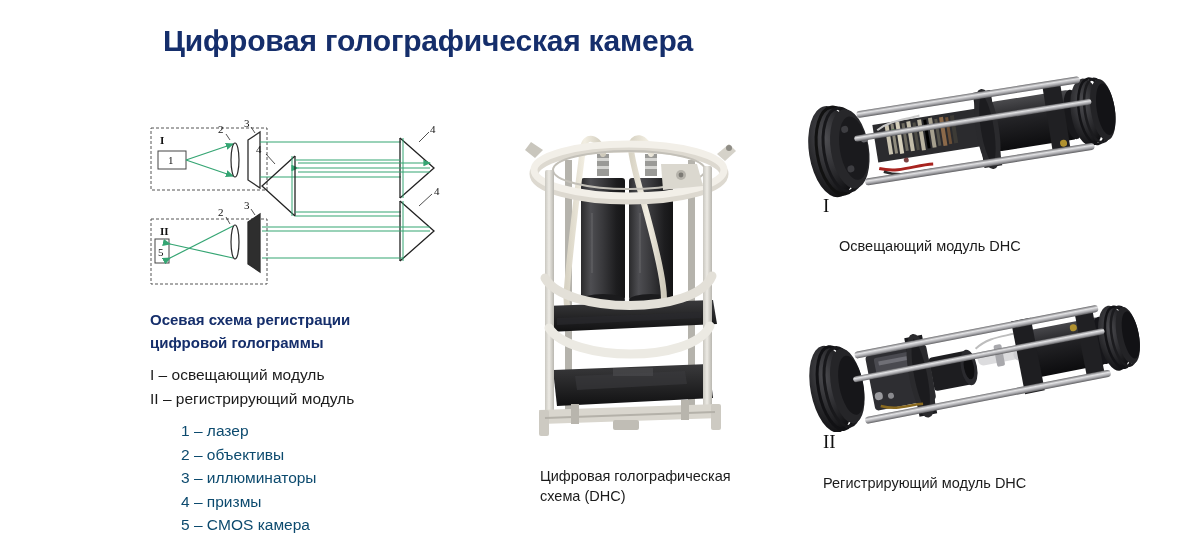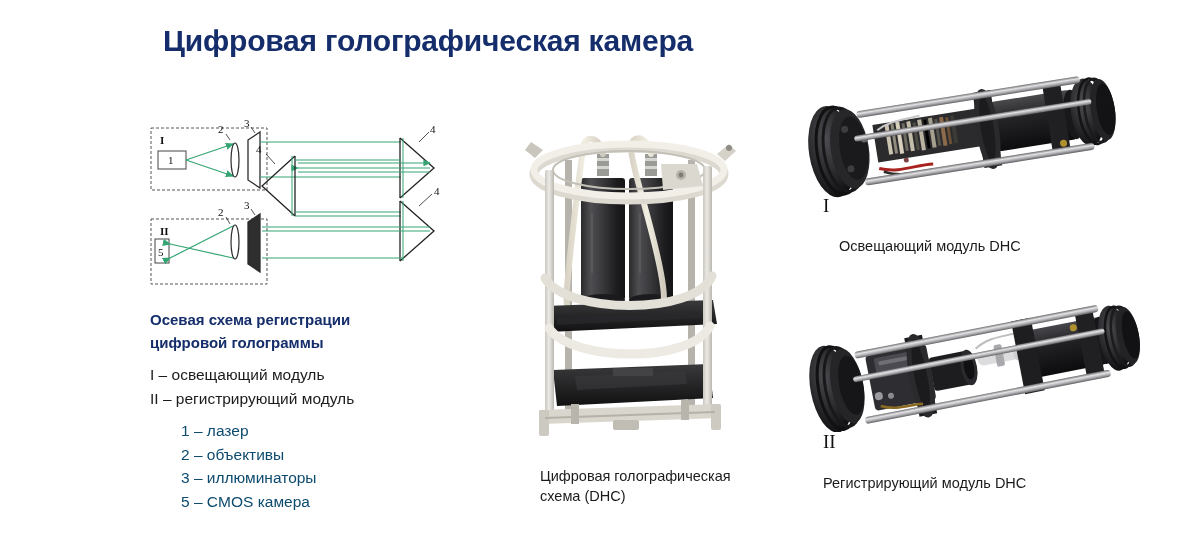--- a/index.html
+++ b/index.html
@@ -240,20 +240,21 @@
     <div class="legend-heading">Осевая схема регистрации</div>
     <div class="legend-heading">цифровой голограммы</div>
     <div class="legend-modules">
       <div class="legend-module-item">I – освещающий модуль</div>
       <div class="legend-module-item">II – регистрирующий модуль</div>
     </div>
     <div class="legend-parts">
       <div class="legend-part-item">1 – лазер</div>
       <div class="legend-part-item">2 – объективы</div>
       <div class="legend-part-item">3 – иллюминаторы</div>
+      <div class="legend-part-item">4 – призмы</div>
       <div class="legend-part-item">5 – CMOS камера</div>
     </div>
   </div>
 
   <div id="photo-camera-assembly">
     <svg class="photo" viewBox="0 0 250 340" xmlns="http://www.w3.org/2000/svg">
       <defs>
         <linearGradient id="cylG" x1="0" y1="0" x2="1" y2="0">
           <stop offset="0%" stop-color="#2a2a2c"></stop>
           <stop offset="22%" stop-color="#4e4e52"></stop>

